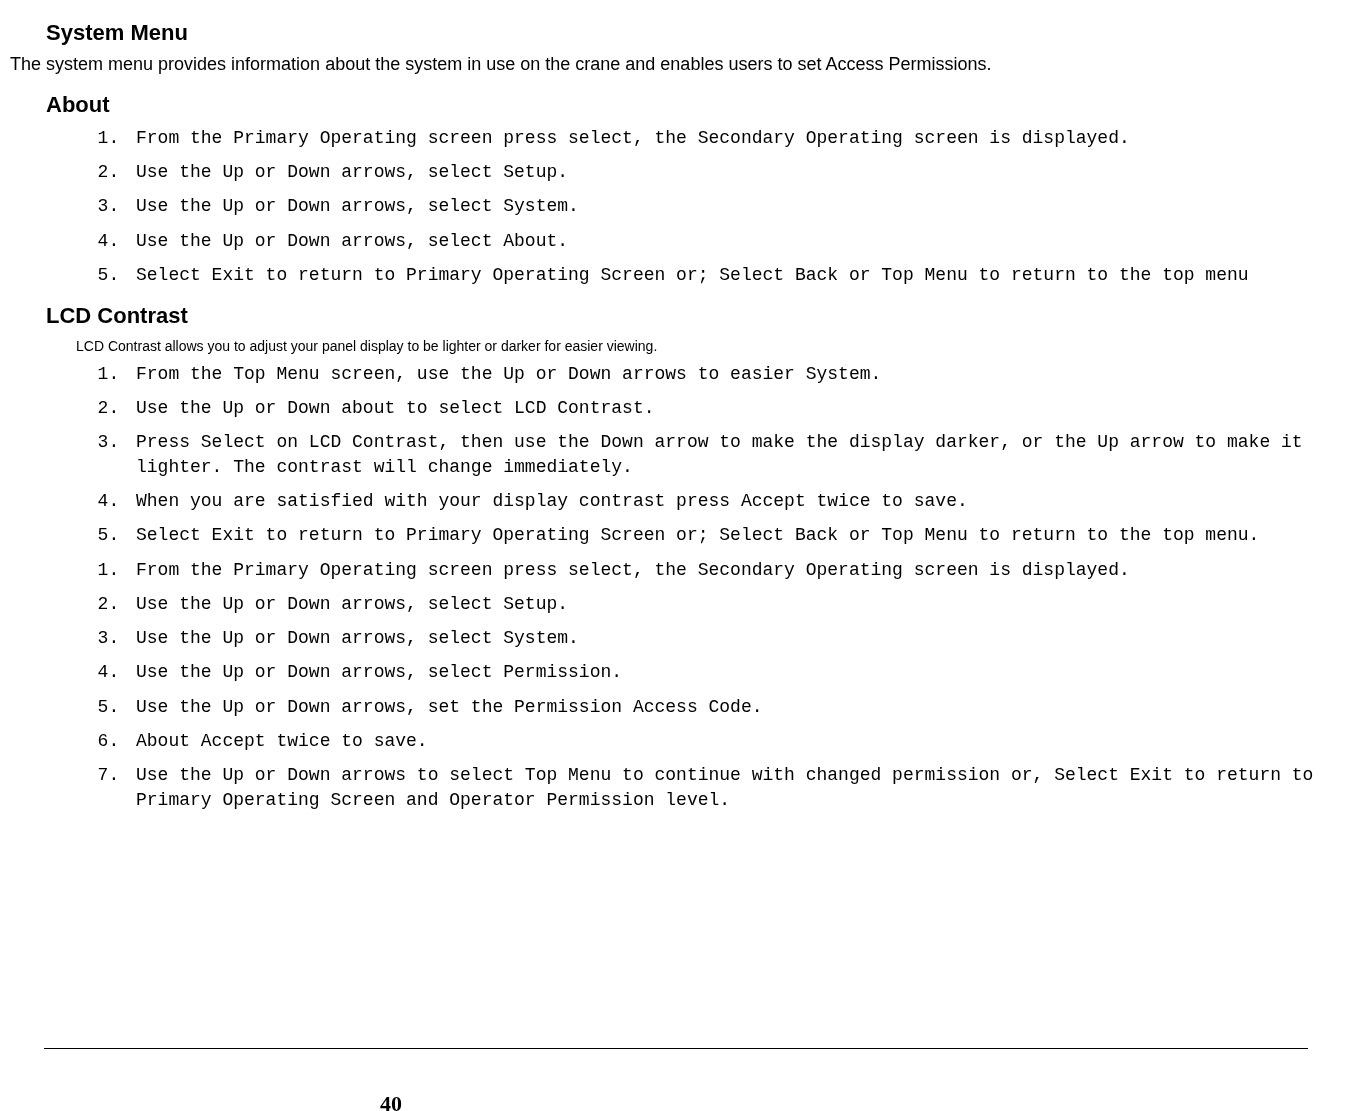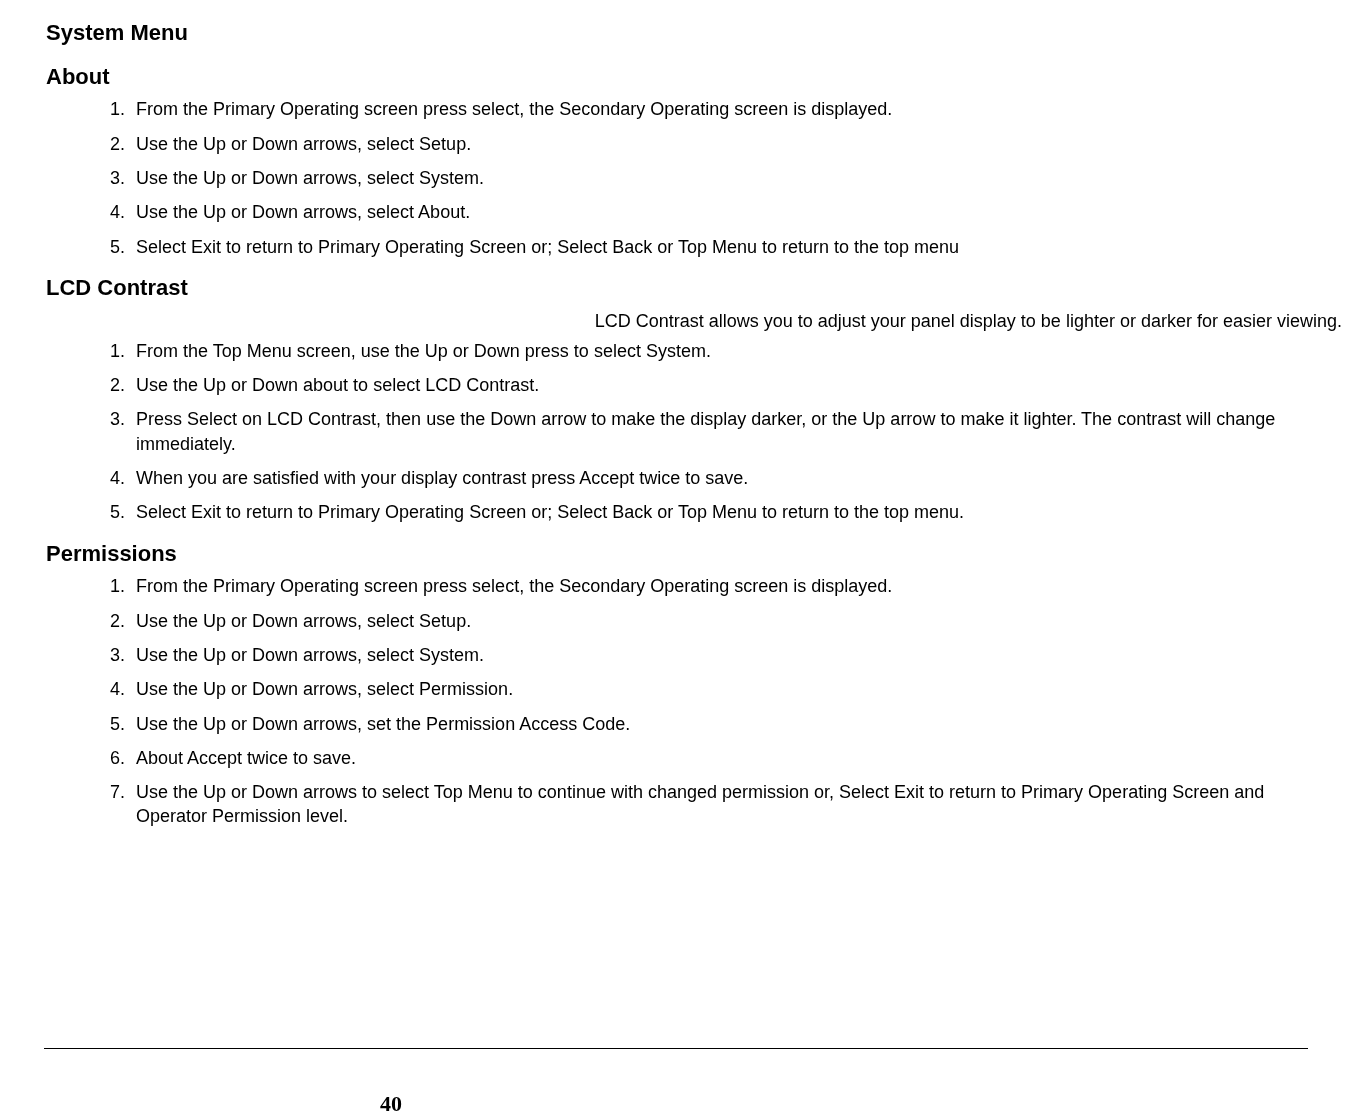--- a/index.html
+++ b/index.html
@@ -32,31 +32,31 @@
     font-size: 18px;
   }
   h2.section {
     font-size: 22px;
     margin-left: 36px;
     margin-top: 14px;
     margin-bottom: 6px;
   }
   p.sub {
     margin: 2px 0 6px 66px;
-    font-size: 18px;
-    text-align: right;
+    font-size: 14px;
   }
   ol.steps {
     margin: 0 20px 0 84px;
     padding-left: 36px;
     font-size: 18px;
   }
   ol.steps li {
     padding-left: 6px;
     margin-bottom: 10px;
+    font-family: Liberation Mono, monospace;
   }
   .footer-line {
     position: absolute;
     left: 44px;
     right: 44px;
     bottom: 62px;
     border-top: 1px solid #000;
   }
   .footer {
     position: absolute;
@@ -74,41 +74,41 @@
   }
   .doc-title {
     margin-left: auto;
   }
 </style>
 </head>
 <body>
 
 <div class="content">
   <h1 class="top">System Menu</h1>
+  <p class="intro">The system menu provides information about the system in use on the crane and enables users to set Access Permissions.</p>
 
   <h2 class="section">About</h2>
   <ol class="steps">
     <li>From the Primary Operating screen press select, the Secondary Operating screen is displayed.</li>
     <li>Use the Up or Down arrows, select Setup.</li>
     <li>Use the Up or Down arrows, select System.</li>
     <li>Use the Up or Down arrows, select About.</li>
     <li>Select Exit to return to Primary Operating Screen or; Select Back or Top Menu to return to the top menu</li>
   </ol>
 
   <h2 class="section">LCD Contrast</h2>
   <p class="sub">LCD Contrast allows you to adjust your panel display to be lighter or darker for easier viewing.</p>
   <ol class="steps">
-    <li>From the Top Menu screen, use the Up or Down press to select System.</li>
+    <li>From the Top Menu screen, use the Up or Down arrows to easier System.</li>
     <li>Use the Up or Down about to select LCD Contrast.</li>
     <li>Press Select on LCD Contrast, then use the Down arrow to make the display darker, or the Up arrow to make it lighter.  The contrast will change immediately.</li>
     <li>When you are satisfied with your display contrast press Accept twice to save.</li>
     <li>Select Exit to return to Primary Operating Screen or; Select Back or Top Menu to return to the top menu.</li>
   </ol>
 
-  <h2 class="section">Permissions</h2>
   <ol class="steps">
     <li>From the Primary Operating screen press select, the Secondary Operating screen is displayed.</li>
     <li>Use the Up or Down arrows, select Setup.</li>
     <li>Use the Up or Down arrows, select System.</li>
     <li>Use the Up or Down arrows, select Permission.</li>
     <li>Use the Up or Down arrows, set the Permission Access Code.</li>
     <li>About Accept twice to save.</li>
     <li>Use the Up or Down arrows to select Top Menu to continue with changed permission or, Select Exit to return to Primary Operating Screen and Operator Permission level.</li>
   </ol>
 </div>

